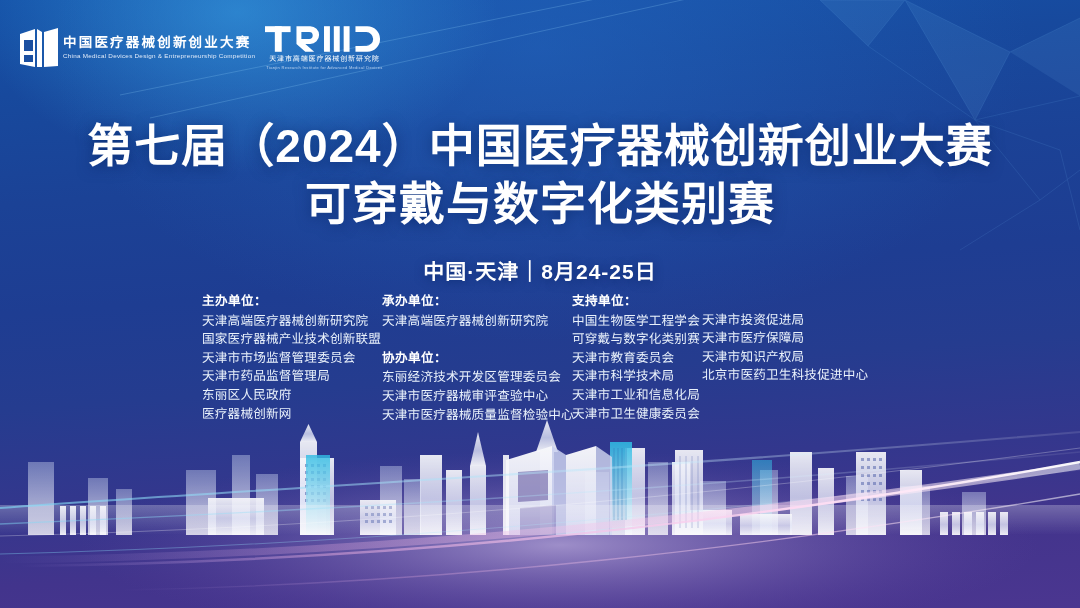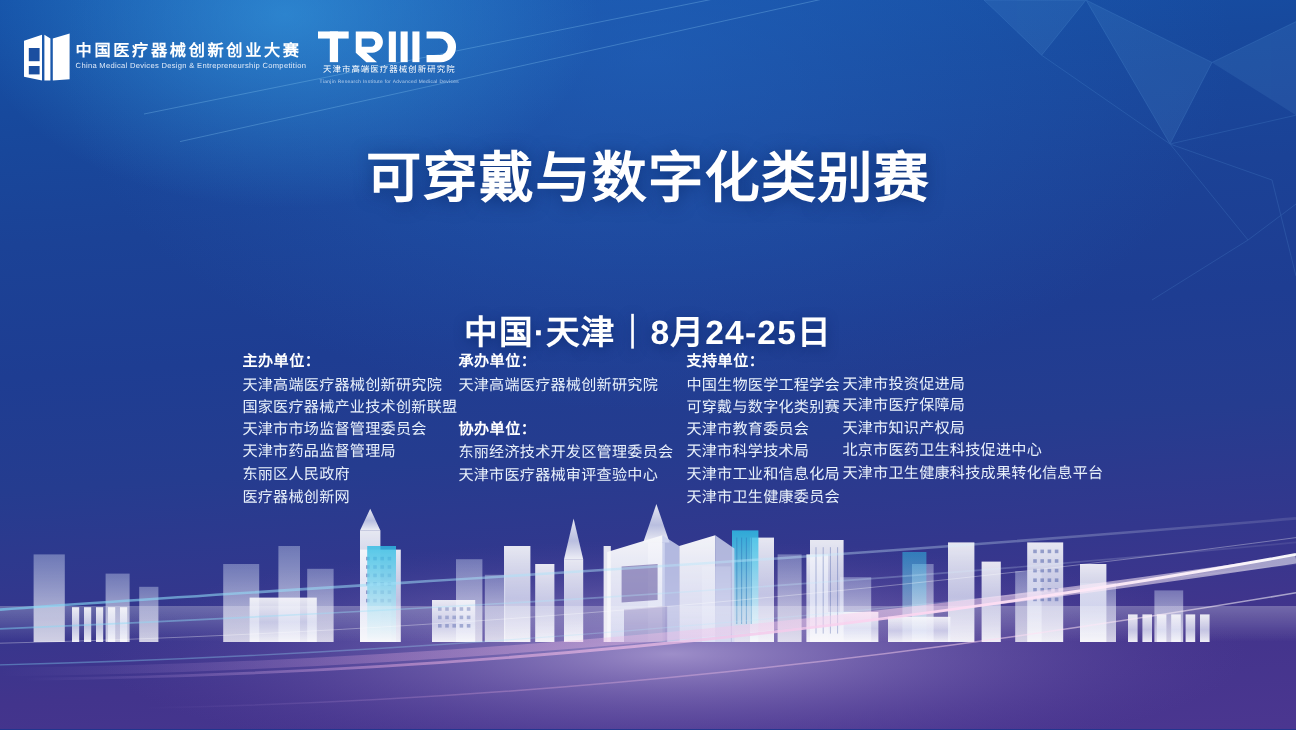--- a/index.html
+++ b/index.html
@@ -20,21 +20,21 @@
   .title-block{position:absolute;left:0;right:0;top:118px;text-align:center;}
   .t-line{
     color:#fff;font-weight:bold;letter-spacing:1px;
     text-shadow:0 2px 14px rgba(0,30,90,.55);
     white-space:nowrap;
   }
   #title-line-1{font-size:46px;line-height:56px;}
   #title-line-2{font-size:46px;line-height:60px;}
   .subtitle{
     position:absolute;left:0;right:0;top:255px;text-align:center;
-    color:#fff;font-size:28px;font-weight:bold;letter-spacing:1px;
+    color:#fff;font-size:21px;font-weight:bold;letter-spacing:1px;
     text-shadow:0 2px 10px rgba(0,30,90,.5);
   }
   .orgs{
     position:absolute;left:202px;top:292px;width:740px;
     display:flex;align-items:flex-start;gap:0;
   }
   .org-col{color:#e9f1fb;font-size:12.6px;line-height:18.6px;}
   .col1{width:180px;}
   .col2{width:190px;}
   .col3{display:flex;gap:0;}
@@ -329,20 +329,21 @@
           <rect x="80" y="2" width="6" height="26"></rect>
           <path d="M92 2 h12 a13 13 0 0 1 0 26 h-12 v-6 h11 a7 7 0 0 0 0 -14 h-11 z"></path>
         </g>
       </svg>
       <div class="trimd-cn">天津市高端医疗器械创新研究院</div>
       <div class="trimd-en">Tianjin Research Institute for Advanced Medical Devices</div>
     </div>
   </div>
 
   <div class="title-block">
+    <div class="t-line" id="title-line-1">第七届（2024）中国医疗器械创新创业大赛</div>
     <div class="t-line" id="title-line-2">可穿戴与数字化类别赛</div>
   </div>
 
   <div class="subtitle">中国·天津｜8月24-25日</div>
 
   <div class="orgs">
 
     <div class="org-col col1">
       <div class="org-head">主办单位：</div>
       <div class="org-item">天津高端医疗器械创新研究院</div>
@@ -353,36 +354,36 @@
       <div class="org-item">医疗器械创新网</div>
     </div>
 
     <div class="org-col col2">
       <div class="org-head">承办单位：</div>
       <div class="org-item">天津高端医疗器械创新研究院</div>
       <div class="org-gap"></div>
       <div class="org-head">协办单位：</div>
       <div class="org-item">东丽经济技术开发区管理委员会</div>
       <div class="org-item">天津市医疗器械审评查验中心</div>
+      <div class="org-item">天津市医疗器械质量监督检验中心</div>
     </div>
 
     <div class="org-col col3">
       <div class="c3a">
         <div class="org-head">支持单位：</div>
         <div class="org-item">中国生物医学工程学会</div>
         <div class="org-item">可穿戴与数字化类别赛</div>
         <div class="org-item">天津市教育委员会</div>
         <div class="org-item">天津市科学技术局</div>
         <div class="org-item">天津市工业和信息化局</div>
         <div class="org-item">天津市卫生健康委员会</div>
       </div>
       <div class="c3b">
         <div class="org-gap"></div>
         <div class="org-item">天津市投资促进局</div>
         <div class="org-item">天津市医疗保障局</div>
         <div class="org-item">天津市知识产权局</div>
         <div class="org-item">北京市医药卫生科技促进中心</div>
-        <div class="org-item">天津市卫生健康科技成果转化信息平台</div>
       </div>
     </div>
 
   </div>
 </div>
 
 </body></html>

